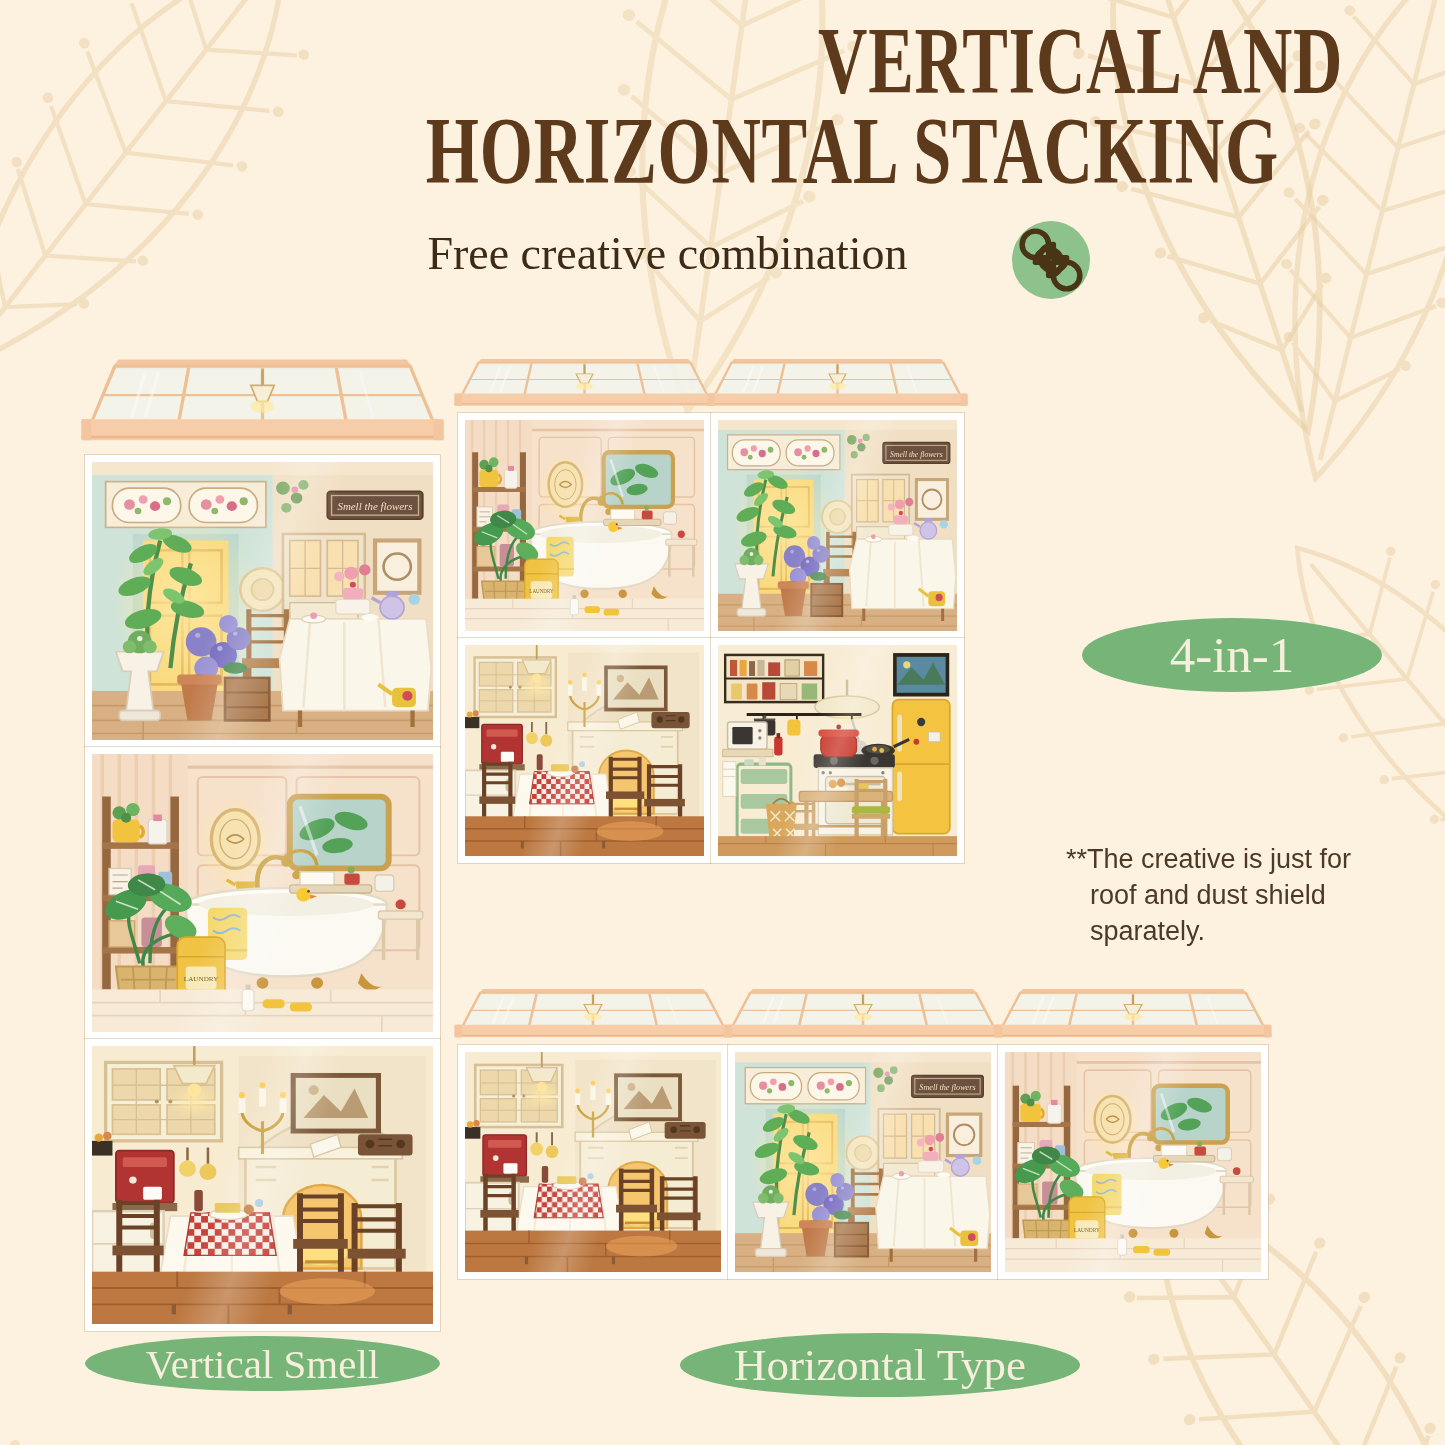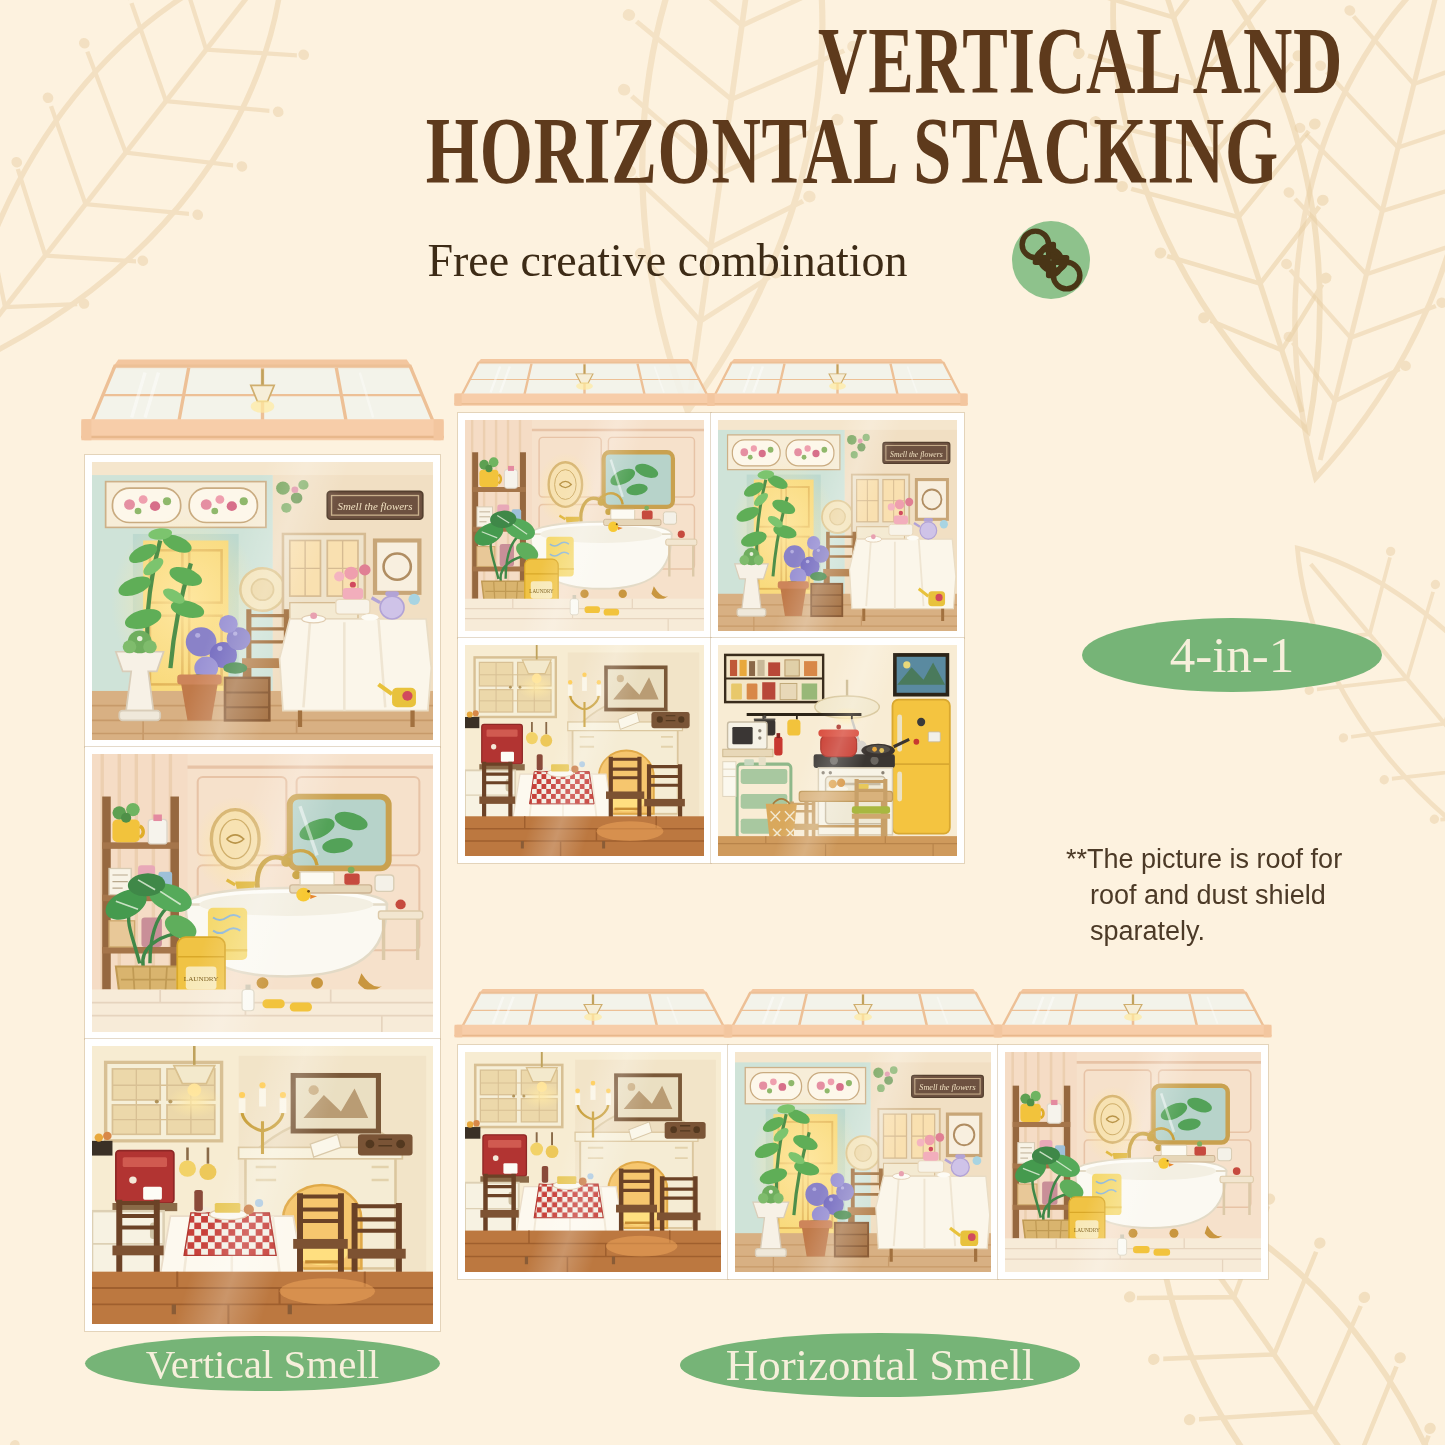--- a/index.html
+++ b/index.html
@@ -5,21 +5,21 @@
   html,body{margin:0;padding:0;}
   .canvas{position:relative;width:1445px;height:1445px;background:#fdf2df;overflow:hidden;
           font-family:"Liberation Serif",serif;}
   
   .leaf{position:absolute;pointer-events:none;}
   .leaf svg{width:100%;height:100%;display:block;}
   
   .title{position:absolute;left:0;right:0;top:16px;text-align:right;color:#5e3a1c;font-weight:bold;}
   .title-line{height:90px;line-height:90px;font-size:95px;}
   .title-line span{display:inline-block;transform:scaleX(.72);transform-origin:center;white-space:nowrap;letter-spacing:1px;}
-  .subtitle{position:absolute;left:0;right:110px;top:234px;text-align:center;font-size:46px;color:#3d2b16;}
+  .subtitle{position:absolute;left:0;right:110px;top:227px;text-align:center;font-size:46px;color:#3d2b16;}
   .clover{position:absolute;left:1012px;top:221px;width:78px;height:78px;}
   
   .unit{position:absolute;}
   .v-unit{left:85px;top:358px;width:355px;}
   .g-unit{left:458px;top:358px;width:506px;}
   .h-unit{left:458px;top:988px;width:810px;}
   .roof-row{position:relative;z-index:3;margin-bottom:-3px;}
   .v-unit .roof-row{height:100px;}
   .g-unit .roof-row{height:58px;}
   .h-unit .roof-row{height:60px;}
@@ -620,21 +620,21 @@
     </div>
   </section>
 
   <div class="badge b-4in1">
       <span>4-in-1</span>
     </div>
   <div class="badge b-vert">
       <span>Vertical Smell</span>
     </div>
   <div class="badge b-horiz">
-      <span>Horizontal Smell</span>
+      <span>Horizontal Type</span>
     </div>
 
   <div class="note">
-    <div class="note-line first">**The picture is roof for</div>
+    <div class="note-line first">**The creative is just for</div>
     <div class="note-line">roof and dust shield sparately.</div>
   </div>
 
 </div>
 
 </body></html>

